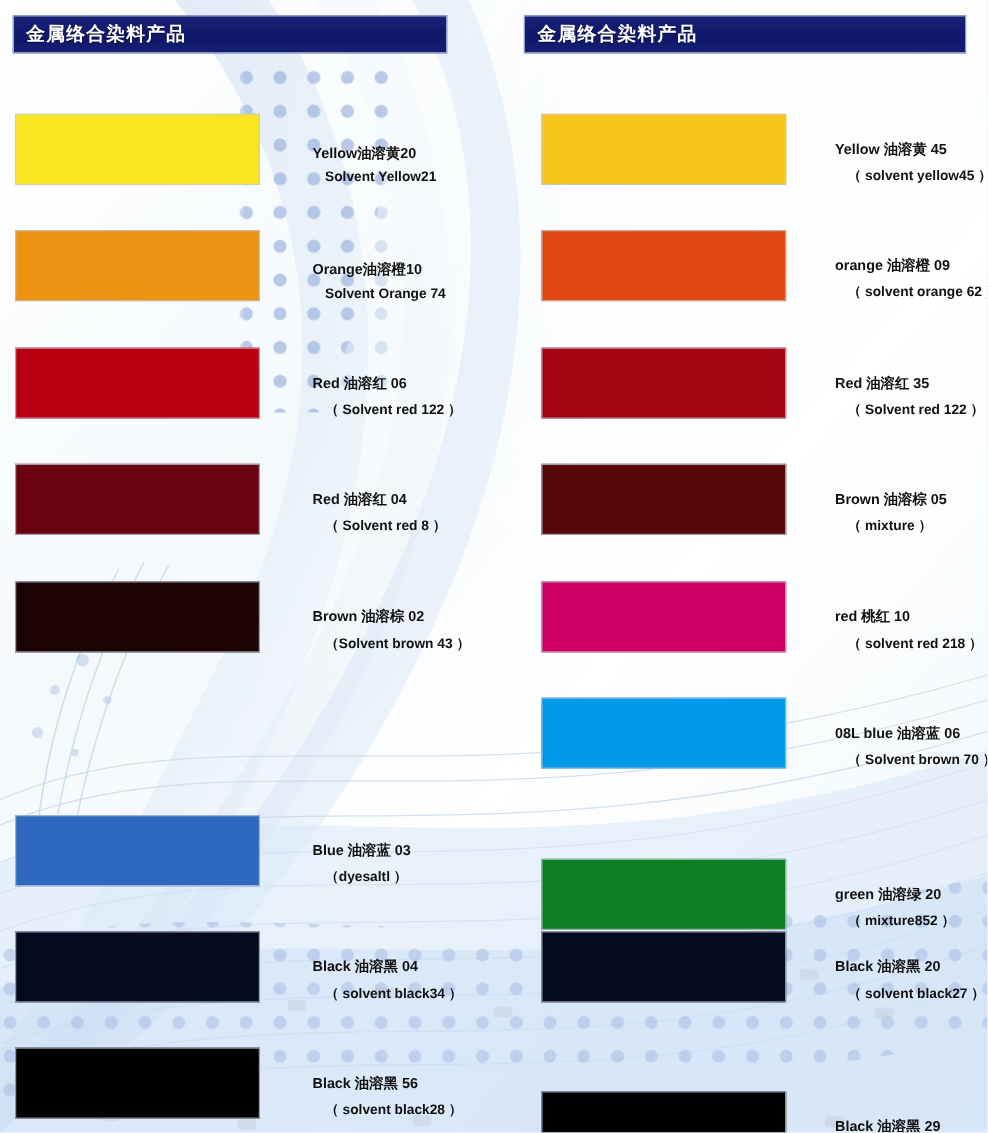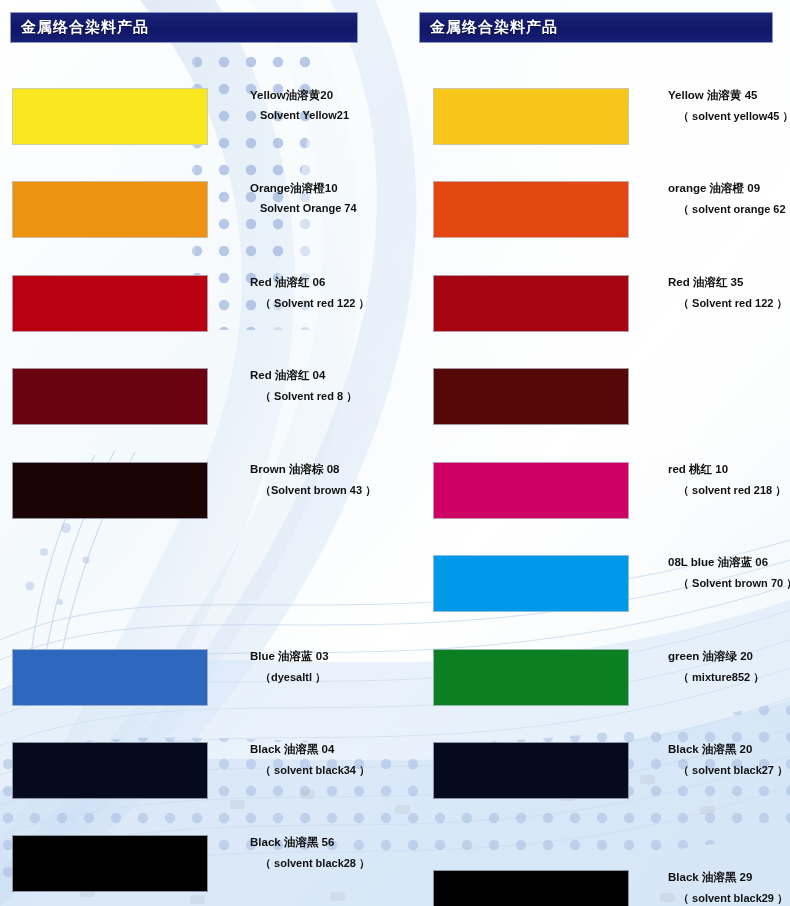--- a/index.html
+++ b/index.html
@@ -35,21 +35,21 @@
   }
   .col.right .header-bar{left:24px;width:354px;}
   .header-title{
     color:#ffffff;font-size:15px;font-weight:700;
     letter-spacing:1px;padding-left:10px;
     font-family:"Liberation Sans","DejaVu Sans",sans-serif;
     text-shadow:0 1px 1px rgba(0,0,0,.5);
   }
 
   
-  .row{position:absolute;left:0;width:395px;height:60px;display:flex;align-items:flex-start;}
+  .row{position:absolute;left:0;width:395px;height:60px;display:flex;align-items:flex-end;}
   .swatch{
     width:196px;height:57px;
     margin-left:12px;
     border:1px solid rgba(190,200,215,.75);
     box-sizing:border-box;
     flex:0 0 auto;
   }
   .col.right .swatch{margin-left:433px;width:196px;}
   .col.right .row{width:790px;left:-395px;}
   .labels{
@@ -207,21 +207,21 @@
         <div class="swatch" style="background-color: rgb(107, 2, 16);"></div>
         <div class="labels">
           <span class="lbl-main">Red 油溶红 04</span>
           <span class="lbl-sub">（ Solvent red 8 ）</span>
         </div>
       </div>
 
       <div class="row" style="top:462px">
         <div class="swatch" style="background-color: rgb(28, 3, 4);"></div>
         <div class="labels">
-          <span class="lbl-main">Brown 油溶棕 08</span>
+          <span class="lbl-main">Brown 油溶棕 02</span>
           <span class="lbl-sub">（Solvent brown 43 ）</span>
         </div>
       </div>
 
 
       <div class="row" style="top:649px">
         <div class="swatch" style="background-color: rgb(46, 104, 190);"></div>
         <div class="labels">
           <span class="lbl-main">Blue 油溶蓝 03</span>
           <span class="lbl-sub">（dyesaltl ）</span>
@@ -269,39 +269,43 @@
       <div class="row" style="top:275px">
         <div class="swatch" style="background-color: rgb(165, 5, 17);"></div>
         <div class="labels">
           <span class="lbl-main">Red 油溶红 35</span>
           <span class="lbl-sub">（ Solvent red 122 ）</span>
         </div>
       </div>
 
       <div class="row" style="top:368px">
         <div class="swatch" style="background-color: rgb(86, 7, 8);"></div>
+        <div class="labels">
+          <span class="lbl-main">Brown 油溶棕 05</span>
+          <span class="lbl-sub">（ mixture ）</span>
+        </div>
       </div>
 
       <div class="row" style="top:462px">
         <div class="swatch" style="background-color: rgb(206, 0, 102);"></div>
         <div class="labels">
           <span class="lbl-main">red 桃红 10</span>
           <span class="lbl-sub">（ solvent red 218 ）</span>
         </div>
       </div>
 
       <div class="row" style="top:555px">
         <div class="swatch" style="background-color: rgb(0, 152, 232);"></div>
         <div class="labels">
           <span class="lbl-main">08L blue 油溶蓝 06</span>
           <span class="lbl-sub">（ Solvent brown 70 ）</span>
         </div>
       </div>
 
-      <div class="row" style="top:649px">
+      <div class="row" style="top:684px">
         <div class="swatch" style="background-color: rgb(10, 128, 34);"></div>
         <div class="labels">
           <span class="lbl-main">green 油溶绿 20</span>
           <span class="lbl-sub">（ mixture852 ）</span>
         </div>
       </div>
 
       <div class="row" style="top:742px">
         <div class="swatch" style="background-color: rgb(6, 10, 30);"></div>
         <div class="labels">

